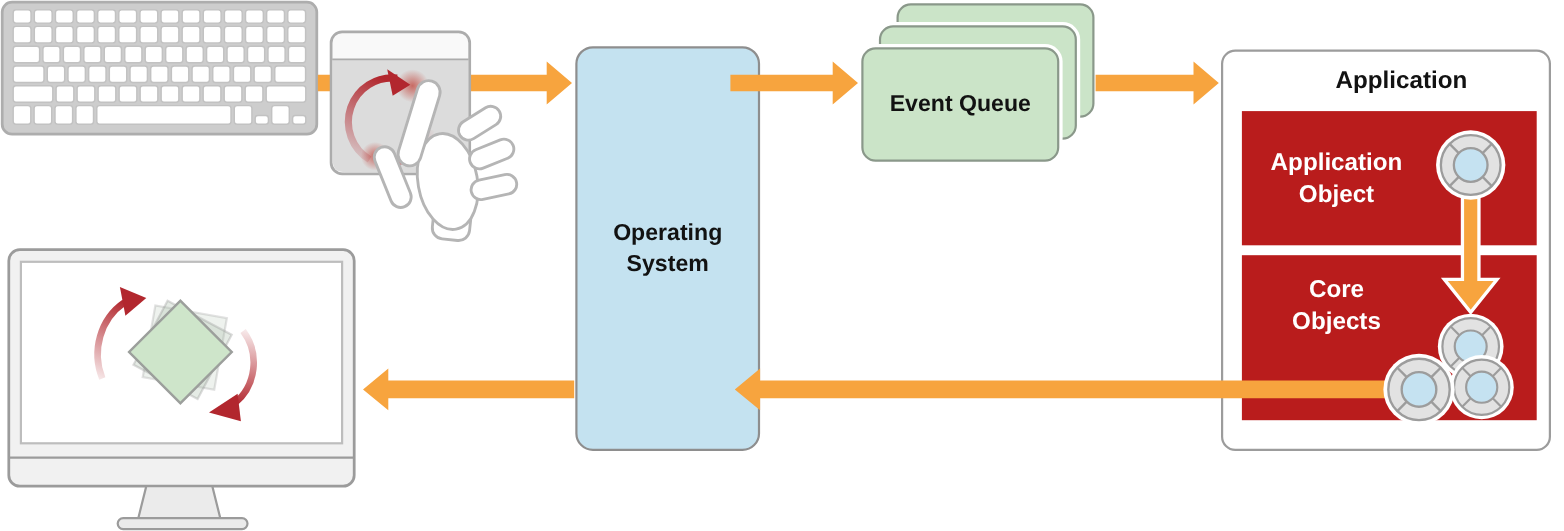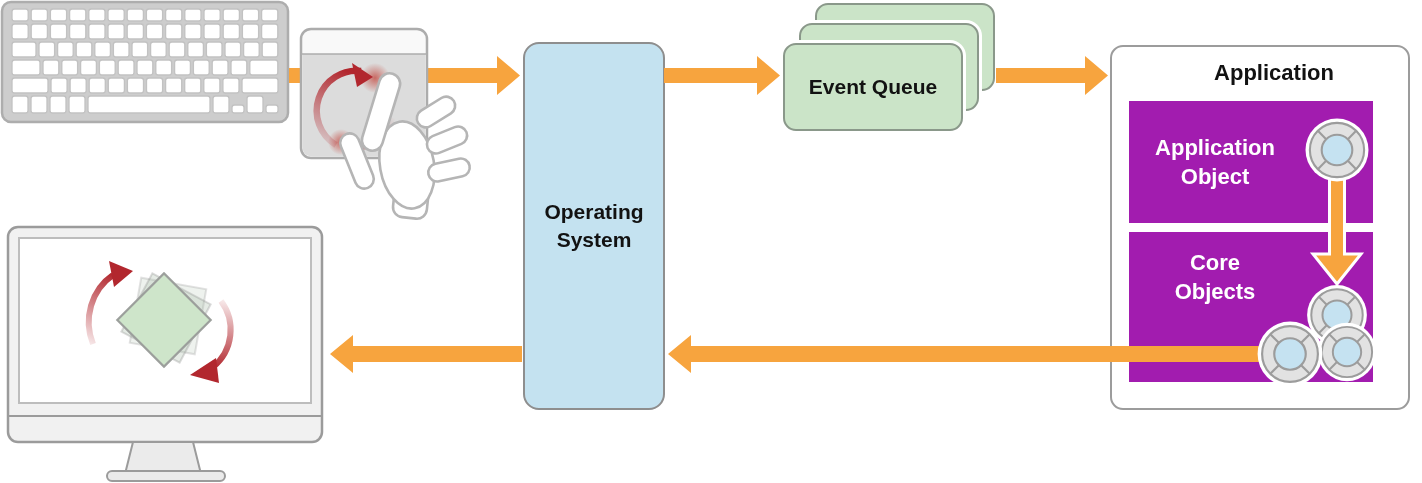--- a/index.html
+++ b/index.html
@@ -5,34 +5,34 @@
   html,body{margin:0;padding:0;background:#fff;}
   .stage{position:relative;width:1422px;height:483px;background:#fff;overflow:hidden;
          font-family:"Liberation Sans","DejaVu Sans",sans-serif;}
   svg.layer{position:absolute;left:0;top:0;width:1422px;height:483px;}
   .overlay{pointer-events:none;z-index:3;}
   .base{z-index:0;}
 
   .node{position:absolute;box-sizing:border-box;}
   .box-label{font-weight:bold;font-size:21px;color:#121212;text-align:center;line-height:1.32;}
 
-  .os-box{left:523px;top:42px;width:142px;height:368px;background:#C4E2F0;
+  .os-box{left:523px;top:42px;width:168px;height:368px;background:#C4E2F0;
           border:2px solid #8E8E8E;border-radius:16px;display:flex;
           align-items:center;justify-content:center;z-index:1;}
 
-  .eq-card{width:180px;height:88px;background:#CBE4C8;border:2px solid #8A988A;
+  .eq-card{width:180px;height:104px;background:#CBE4C8;border:2px solid #8A988A;
            border-radius:13px;box-shadow:0 0 0 3px #fff;z-index:1;}
   .eq-back{left:815px;top:3px;}
   .eq-mid{left:799px;top:23px;}
   .eq-front{left:783px;top:43px;display:flex;align-items:center;justify-content:center;}
 
   .app-box{left:1110px;top:45px;width:300px;height:365px;background:#fff;
            border:2px solid #9C9C9C;border-radius:13px;z-index:1;}
   .app-title{padding-top:13px;font-weight:bold;font-size:22px;color:#121212;text-align:center;margin-left:28px;}
-  .blue-box{position:absolute;left:17px;width:244px;background:#a21caf;}
+  .blue-box{position:absolute;left:17px;width:268px;background:#b91c1c;}
   .app-object{top:54px;height:122px;}
   .core-objects{top:185px;height:150px;}
   .blue-label{position:absolute;left:21px;width:130px;font-weight:bold;font-size:22px;
               line-height:1.32;color:#fff;text-align:center;}
   .app-object .blue-label{top:50%;transform:translateY(-50%);}
   .core-objects .blue-label{top:16px;}
 </style>
 </head>
 <body>
 

